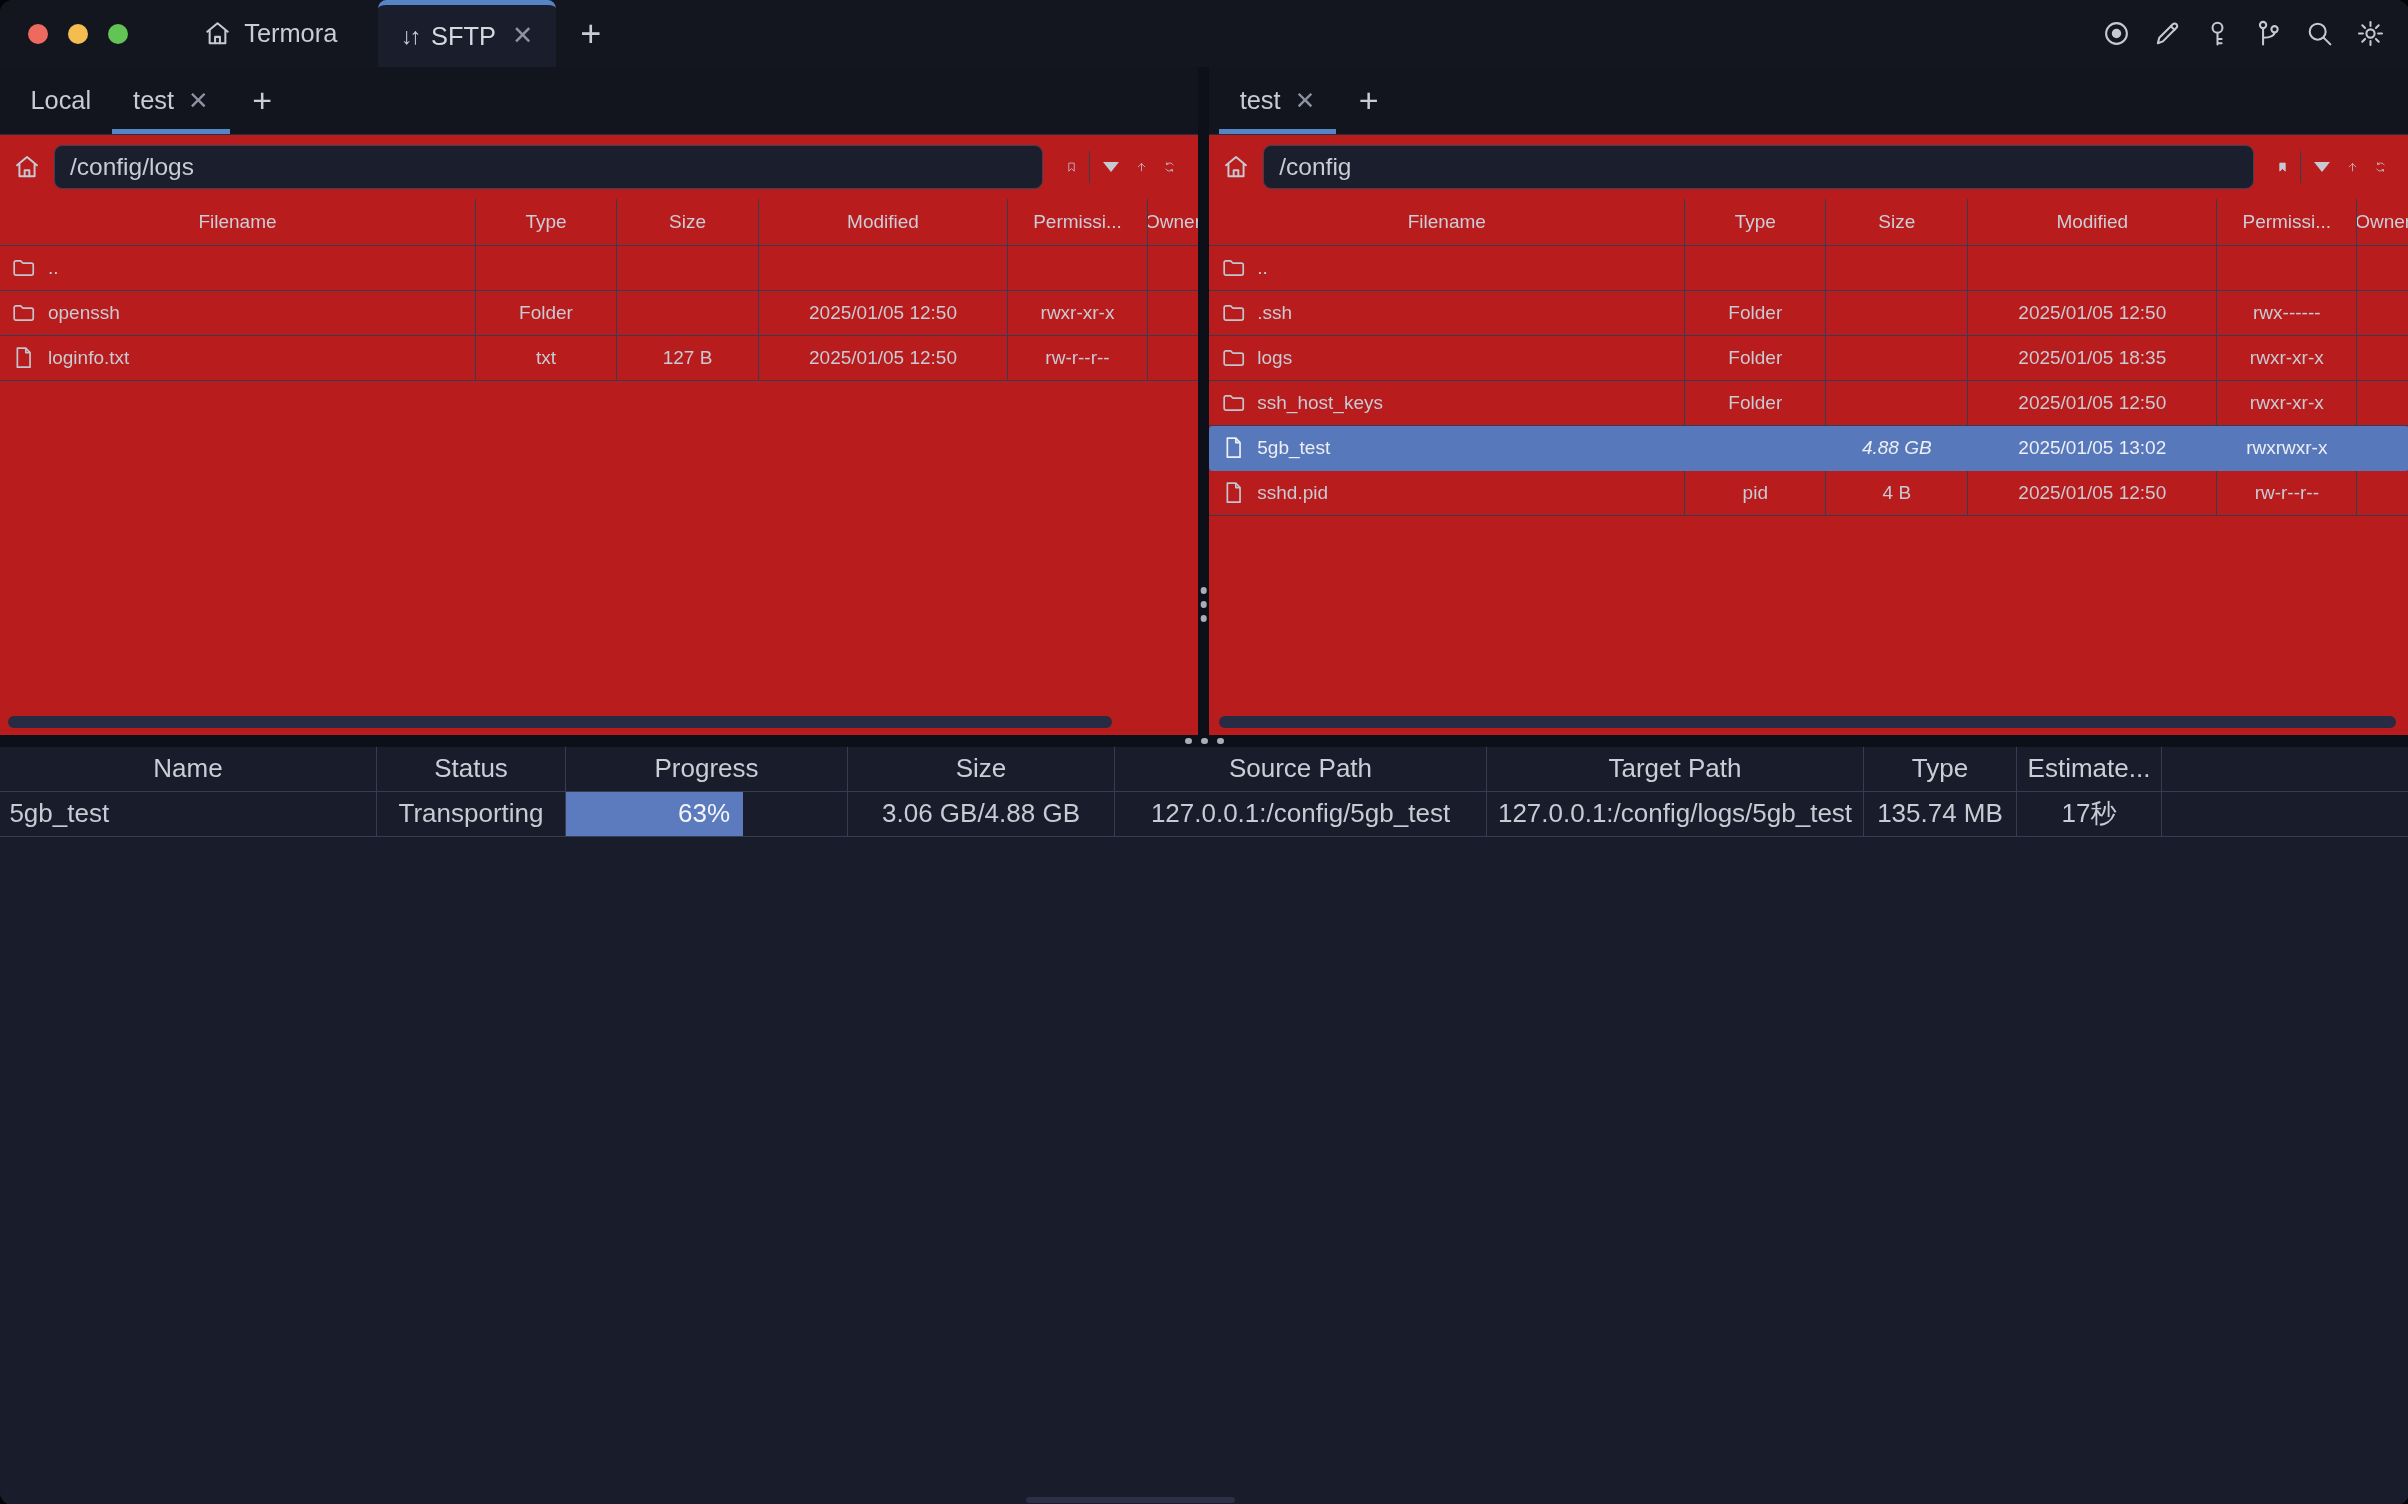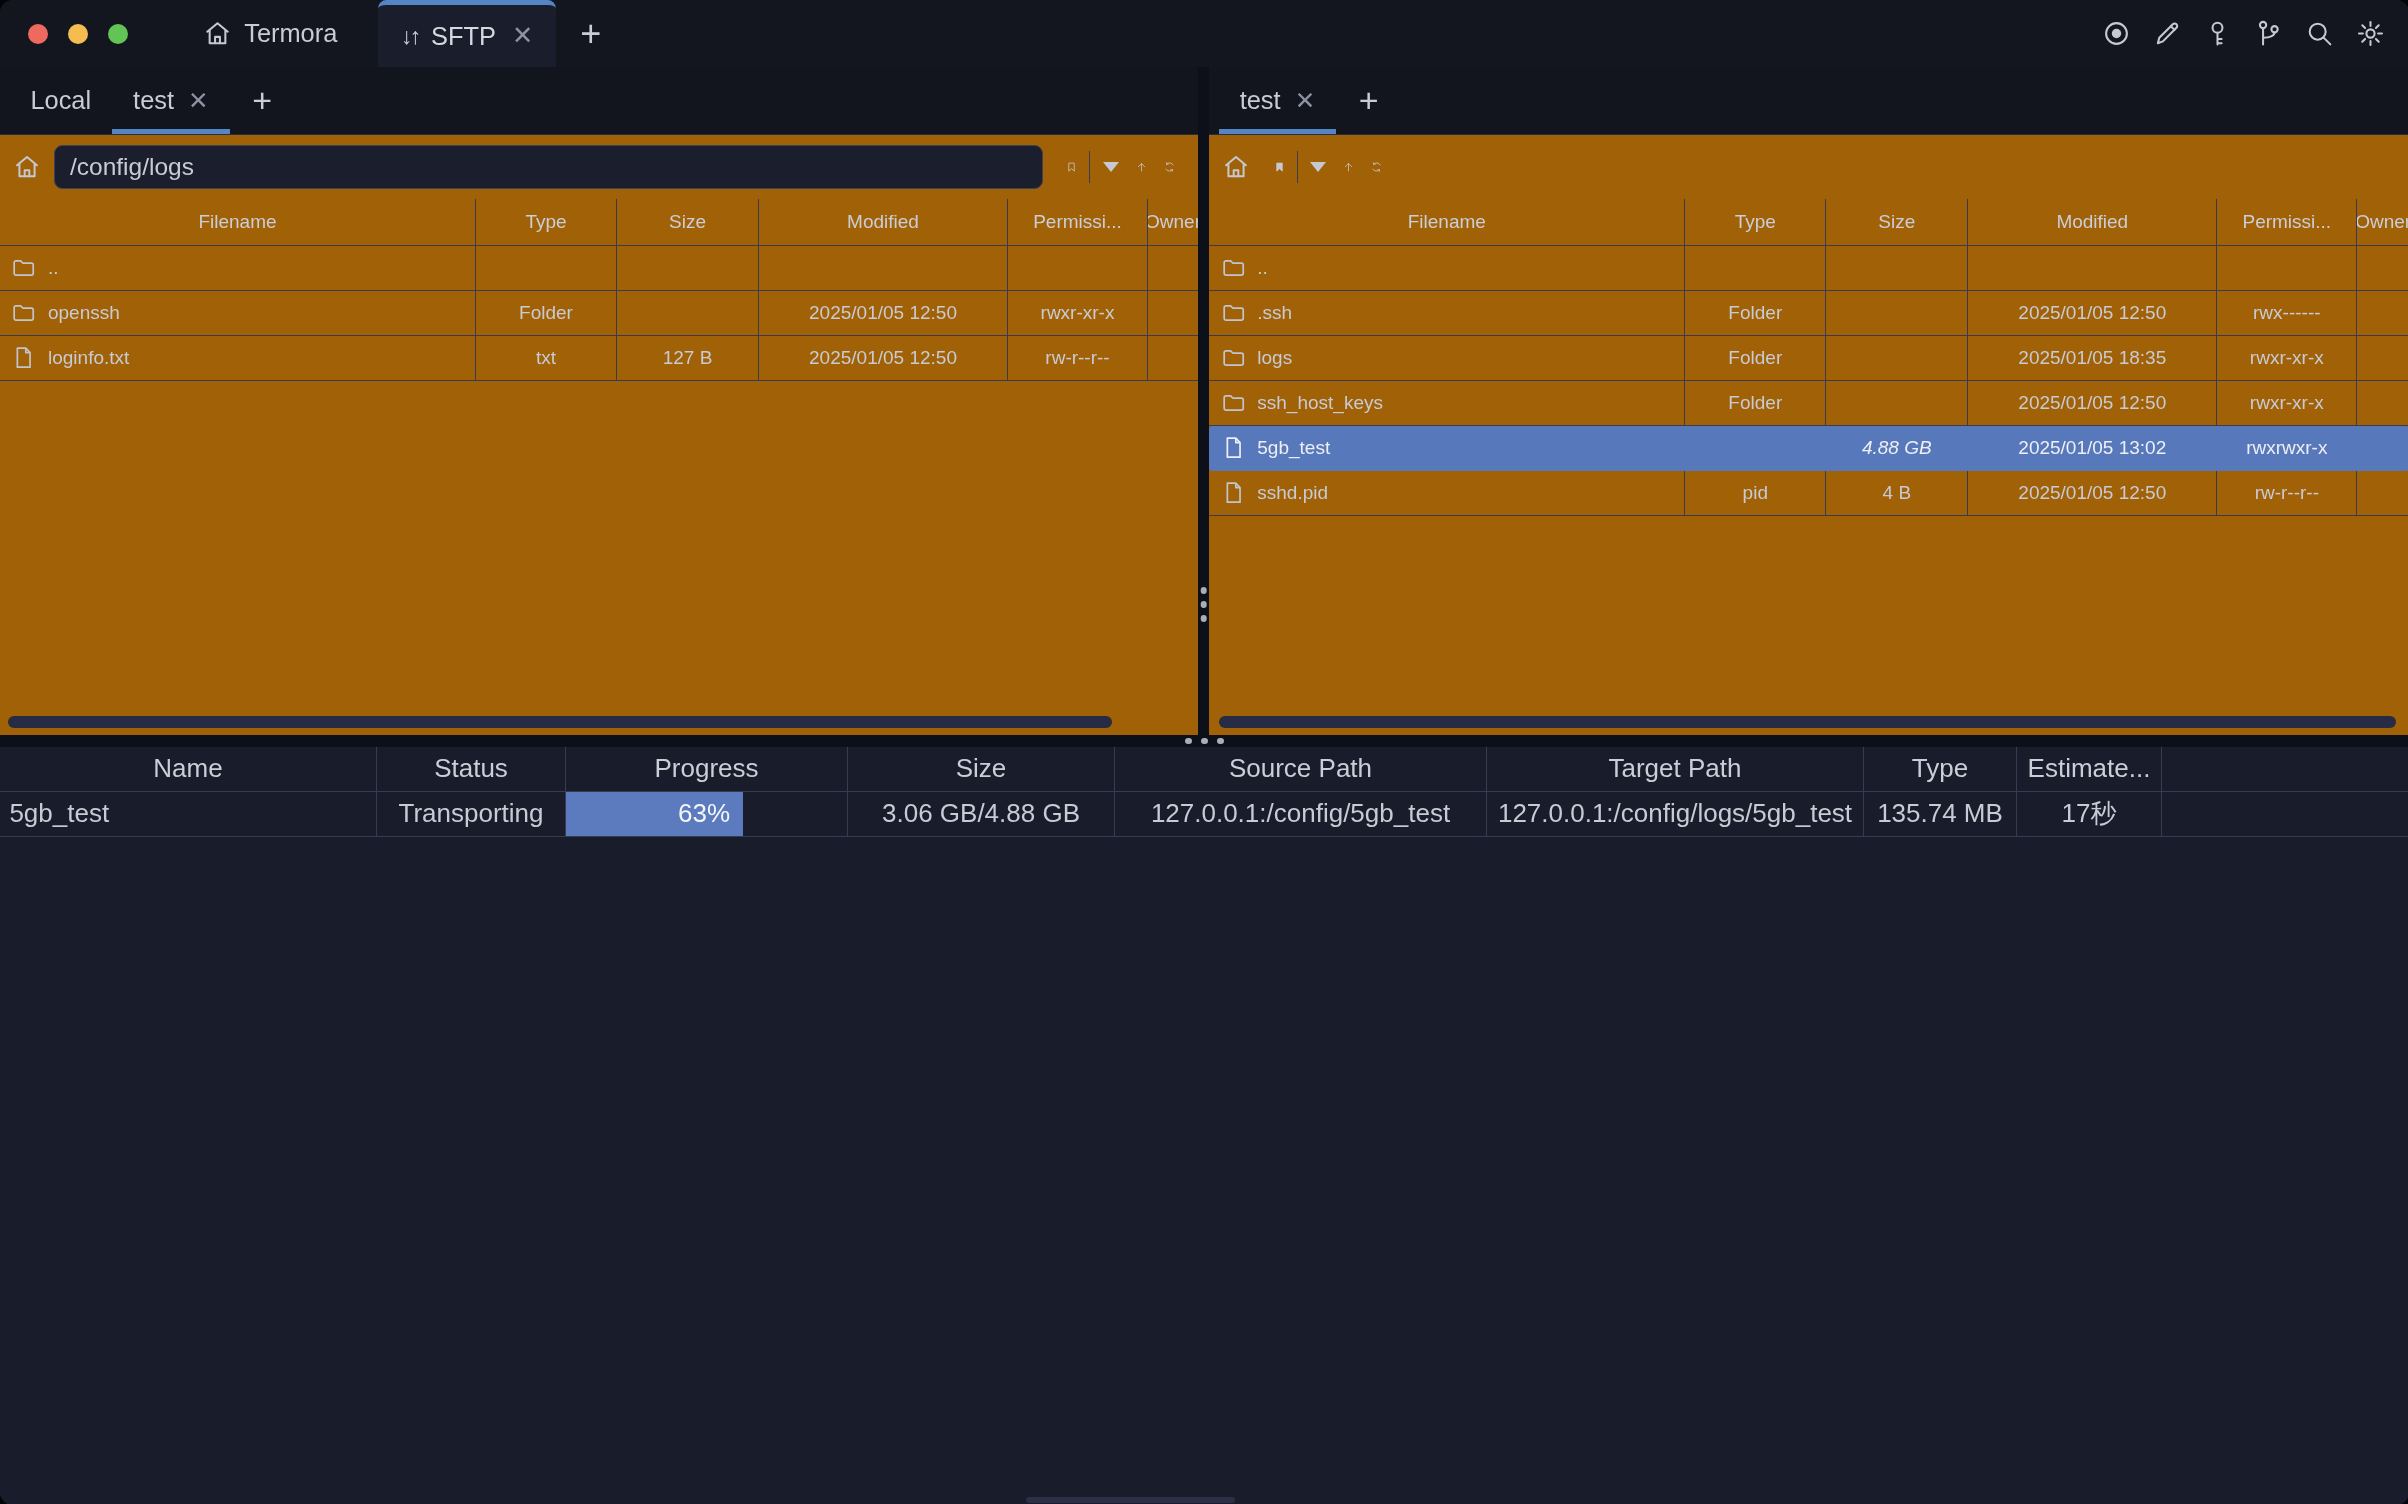--- a/index.html
+++ b/index.html
@@ -18,21 +18,21 @@
   .updown{font-size:23.5px;letter-spacing:-2.8px;color:#C9CBD5}
   .tab-close{color:#8F92A2;font-size:25.4px;margin-left:3.8px;line-height:1}
   .titlebar .plus{display:flex;align-items:center;padding:0 24.5px;font-size:36px;font-weight:300;color:#C9CBD5}
   .titlebar-spacer{flex:1}
   .toolbar{display:flex;align-items:center;gap:21.7px;padding-right:24.5px}
   .tb-icon{width:29px;height:29px;color:#C6C8D2;display:block}
   .tb-icon svg{width:100%;height:100%}
 
   
   .main{flex:1;display:flex;min-height:0}
-  .pane{display:flex;flex-direction:column;position:relative;min-width:0;background:#a16207}
+  .pane{display:flex;flex-direction:column;position:relative;min-width:0;background:#b91c1c}
   .pane.left{width:1198px;flex:0 0 auto}
   .pane.right{flex:1}
   .vdivider{width:11.3px;background:#0D0F19;position:relative;flex:0 0 auto}
   .vdots{position:absolute;left:50%;top:520px;transform:translateX(-50%);display:flex;flex-direction:column;gap:7.5px}
   .vdots i,.hsplit i{width:6.6px;height:6.6px;border-radius:50%;background:#ABADB8;display:block}
 
   
   .tabrow{height:68px;background:#12141E;display:flex;align-items:stretch;border-bottom:0.9px solid #2A2D3E;padding-left:9.4px;flex:0 0 auto}
   .ptab{display:flex;align-items:center;gap:14px;padding:0 21px;font-size:25.4px;color:#C8CAD4;
         border-top:5.6px solid transparent;border-bottom:5.6px solid transparent}
@@ -285,20 +285,23 @@
         </div>
         <div class="addtab">+</div>
       </div>
       <div class="pathrow">
         <span class="home">
           <svg viewBox="0 0 24 24" fill="none" stroke="currentColor" stroke-width="1.7" stroke-linecap="round" stroke-linejoin="round">
               <path d="M3.5 10.5 12 3.5l8.5 7M5.5 9.2V20h13V9.2"></path>
               <path d="M10 20v-5.2h4V20"></path>
             </svg>
         </span>
+        <div class="pathbox">
+          <input type="text" value="/config" style="">
+        </div>
         <div class="pathicons">
           <span class="pi picon">
             <svg viewBox="0 0 24 24" fill="currentColor" stroke="currentColor" stroke-width="1.7" stroke-linejoin="round">
                 <path d="M6 3.5h12V21l-6-5.4L6 21z"></path>
               </svg>
           </span>
           <span class="pi sep"></span>
           <span class="pi">
               <span class="caret"></span>
             </span>

